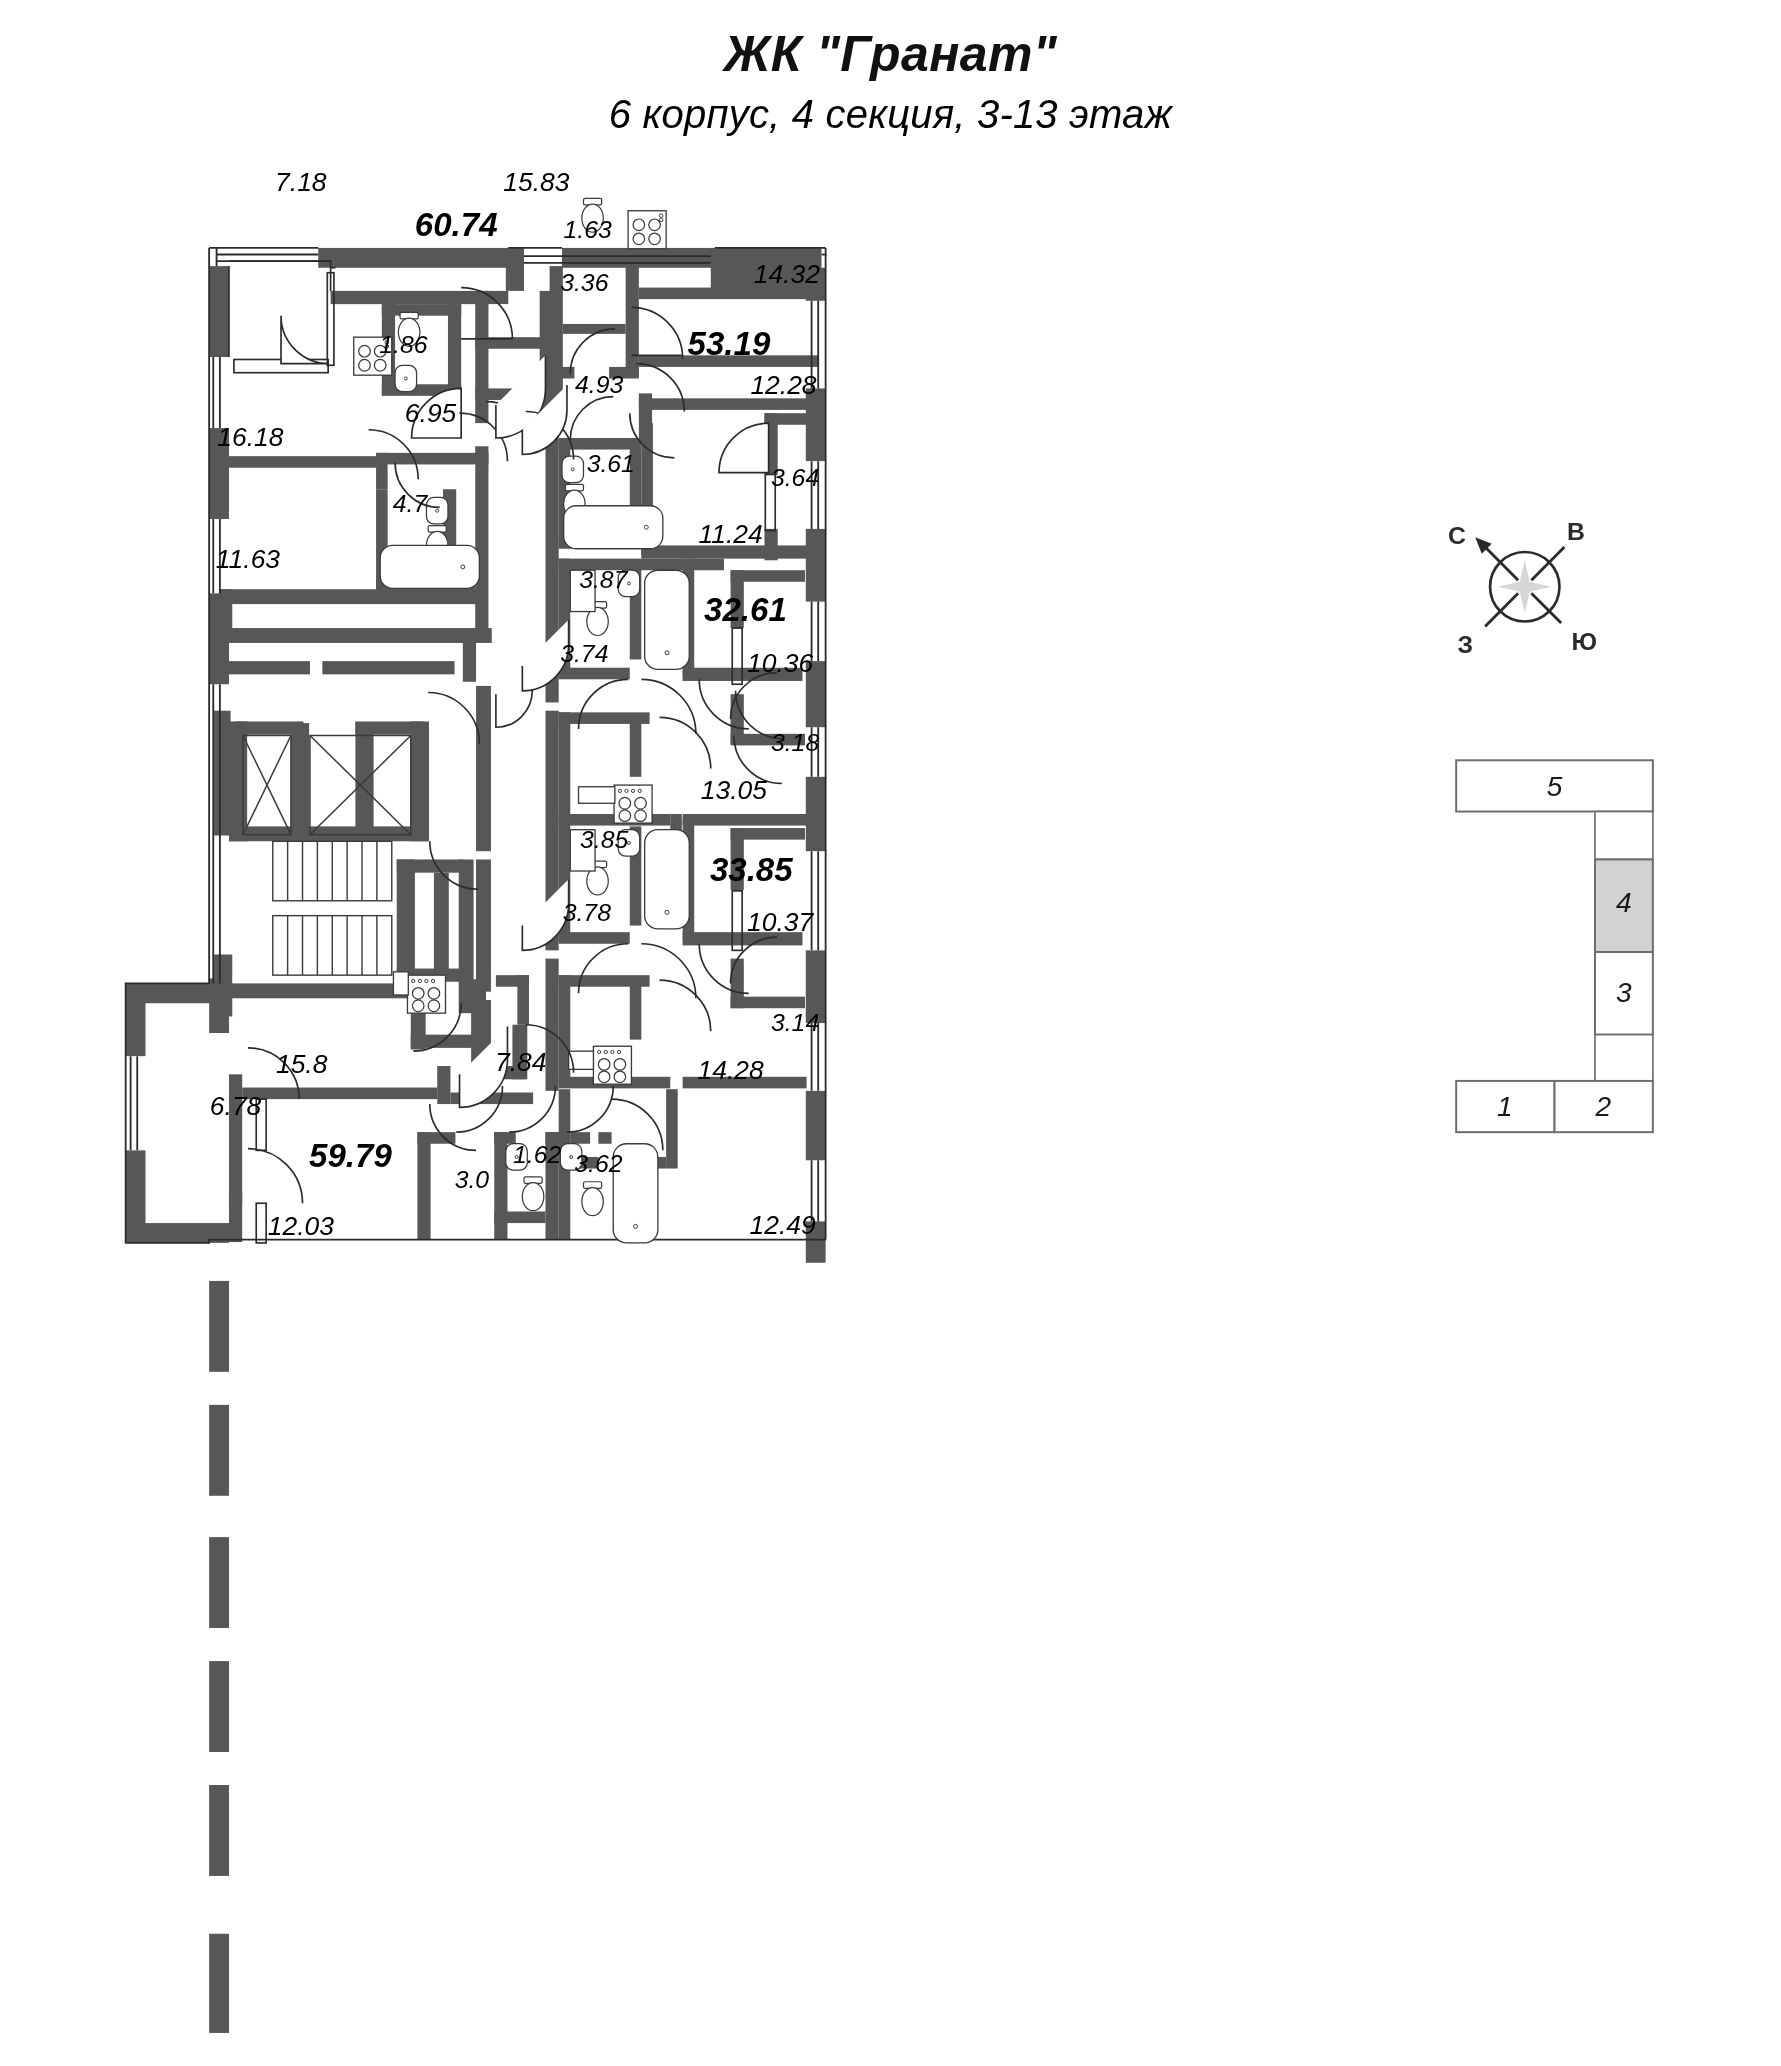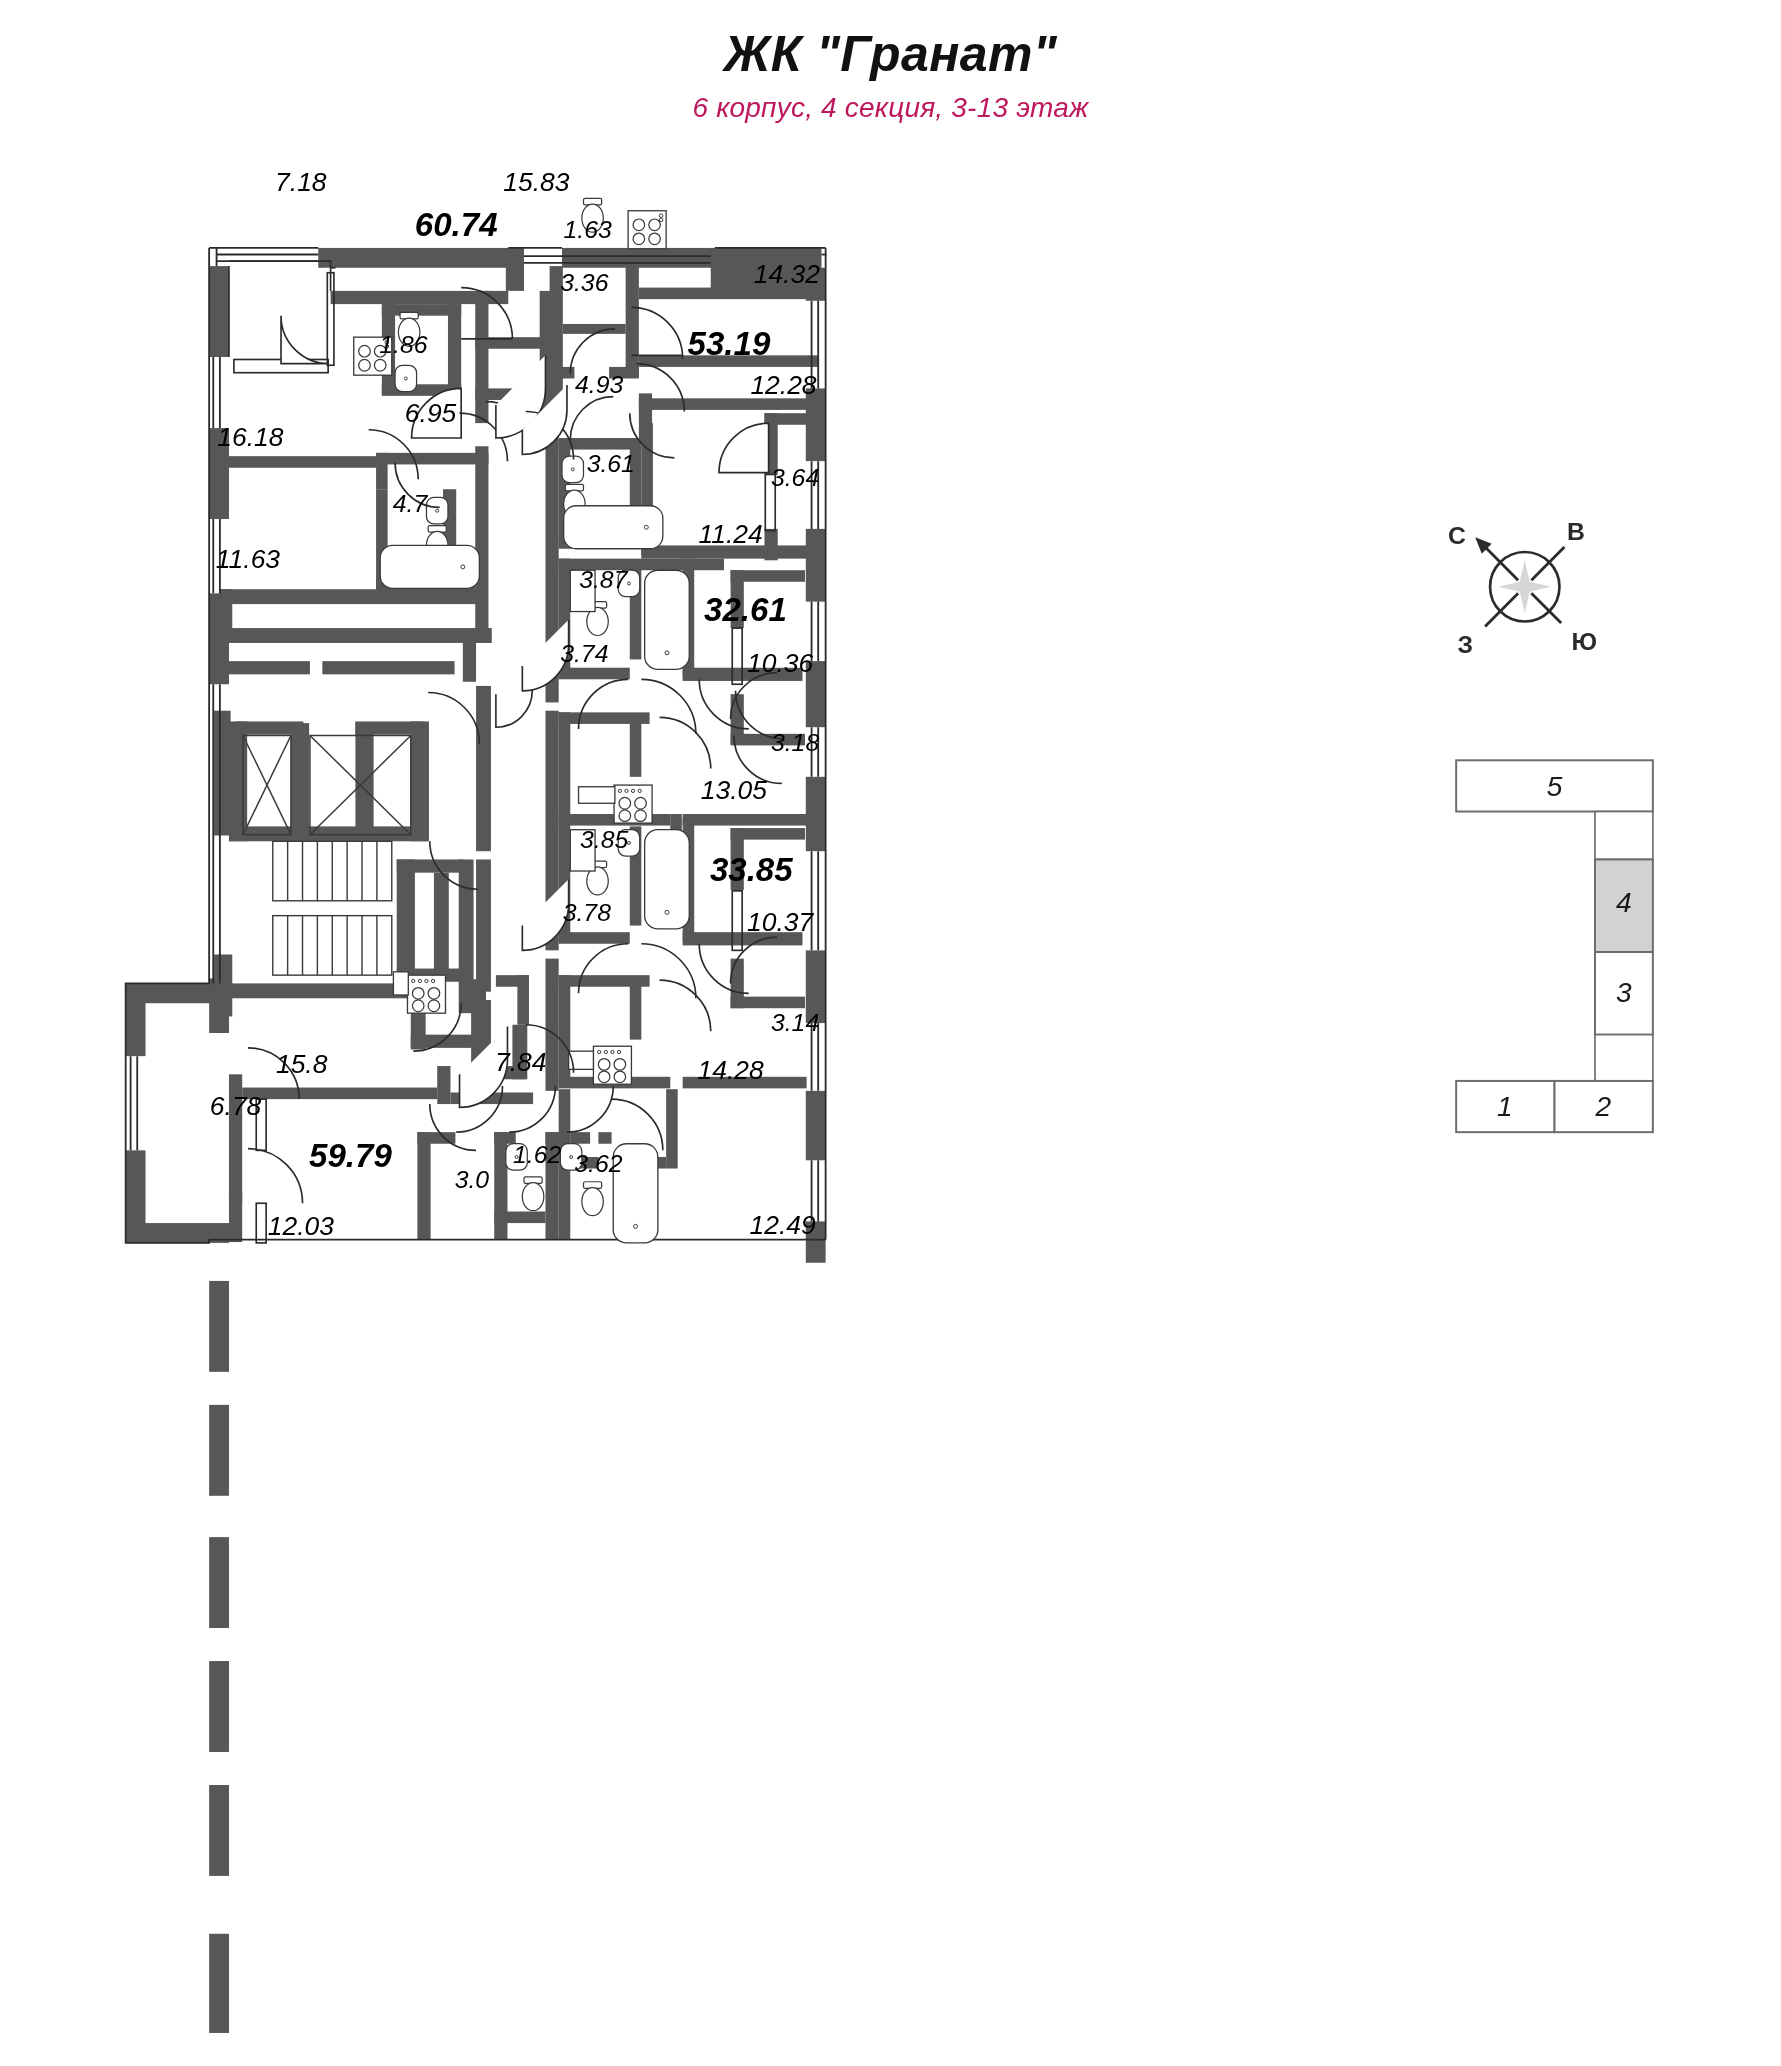--- a/index.html
+++ b/index.html
@@ -12,22 +12,22 @@
   #sheet{position:relative;width:1781px;height:2066px;background:#fff;}
 
   .title-block{
     position:absolute;left:0;top:28px;width:1781px;text-align:center;
   }
   .title-main{
     font-size:50px;font-style:italic;font-weight:700;letter-spacing:0.4px;
     line-height:1.05;margin:0;color:#111;
   }
   .title-sub{
-    font-size:28px;font-style:italic;font-weight:400;letter-spacing:0.2px;
-    margin:11.6px 0 0 0;color:#be185d;
+    font-size:40px;font-style:italic;font-weight:400;letter-spacing:0.2px;
+    margin:11.6px 0 0 0;color:#000000;
   }
 
   #planwrap{position:absolute;left:0;top:0;width:1781px;height:2066px;}
   svg{display:block;}
 
   .arealbl{
     font-family:"Liberation Sans","DejaVu Sans",sans-serif;
     font-style:italic;fill:#000;
   }
   .a-big{font-size:40px;font-weight:700;}

